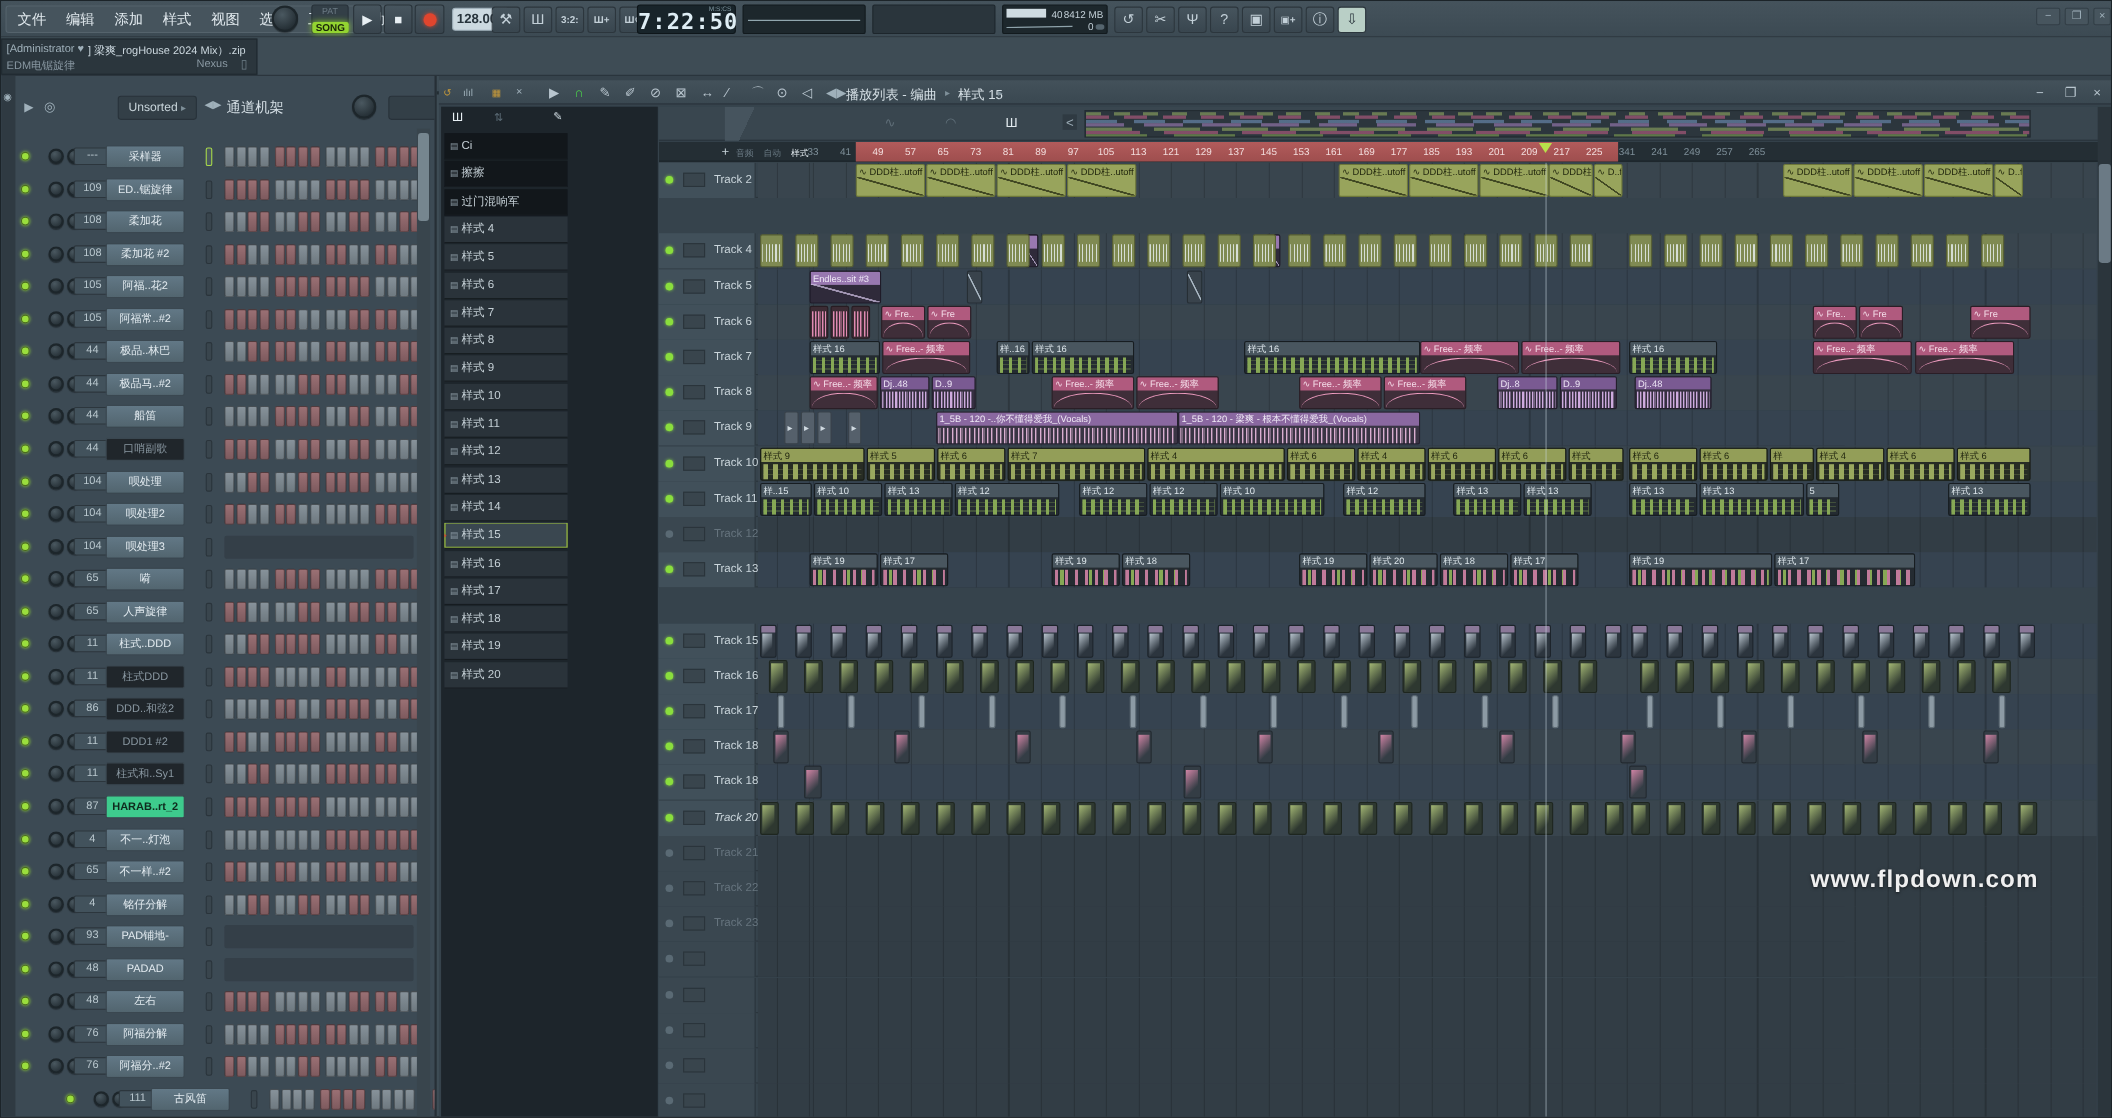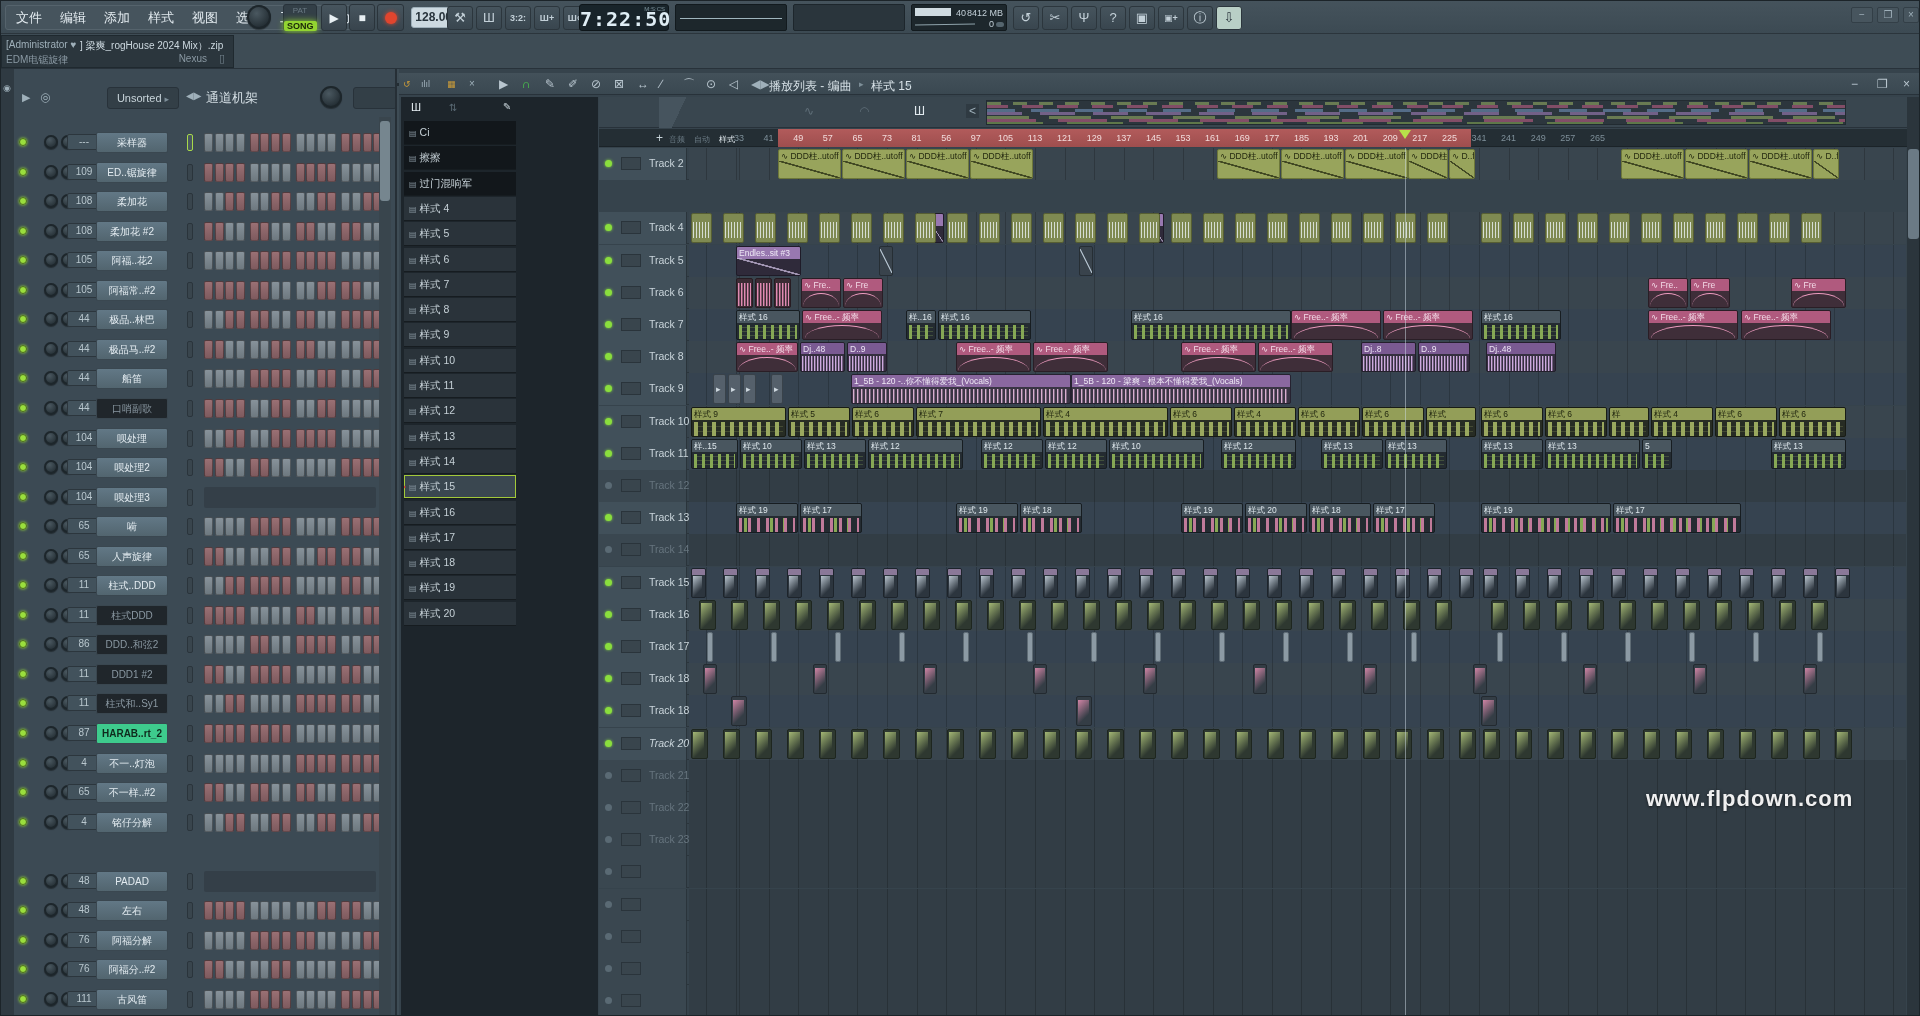--- a/index.html
+++ b/index.html
@@ -842,20 +842,29 @@
           <span class="step r" style="left: 267.6px;"></span>
           <span class="step g" style="left: 281.6px;"></span>
           <span class="step g" style="left: 292.2px;"></span>
           <span class="step r" style="left: 302.8px;"></span>
           <span class="step r" style="left: 313.4px;"></span>
           <span class="step g" style="left: 327.4px;"></span>
           <span class="step g" style="left: 338px;"></span>
           <span class="step r" style="left: 348.6px;"></span>
           <span class="step r" style="left: 359.2px;"></span>
         </div>
+        <div class="ch-row" style="top: 721.2px;">
+          <span class="ch-led"></span>
+          <span class="ch-knob knob" style="left: 30px;"></span>
+          <span class="ch-knob knob" style="left: 47px;"></span>
+          <span class="ch-num">93</span>
+          <span class="ch-name">PAD铺地-</span>
+          <span class="ch-pill"></span>
+          <span style="position: absolute; left: 190px; top: 3px; width: 172px; height: 21px; background: rgb(52, 63, 72); border-radius: 2px;"></span>
+        </div>
         <div class="ch-row" style="top: 750.75px;">
           <span class="ch-led"></span>
           <span class="ch-knob knob" style="left: 30px;"></span>
           <span class="ch-knob knob" style="left: 47px;"></span>
           <span class="ch-num">48</span>
           <span class="ch-name">PADAD</span>
           <span class="ch-pill"></span>
           <span style="position: absolute; left: 190px; top: 3px; width: 172px; height: 21px; background: rgb(52, 63, 72); border-radius: 2px;"></span>
         </div>
         <div class="ch-row" style="top: 780.3px;">
@@ -923,21 +932,21 @@
           <span class="step r" style="left: 267.6px;"></span>
           <span class="step g" style="left: 281.6px;"></span>
           <span class="step g" style="left: 292.2px;"></span>
           <span class="step g" style="left: 302.8px;"></span>
           <span class="step g" style="left: 313.4px;"></span>
           <span class="step r" style="left: 327.4px;"></span>
           <span class="step r" style="left: 338px;"></span>
           <span class="step g" style="left: 348.6px;"></span>
           <span class="step g" style="left: 359.2px;"></span>
         </div>
-        <div class="ch-row" style="top: 868.95px;">
+        <div class="ch-row" style="top: 868.95px; margin-left: 41px;">
           <span class="ch-led"></span>
           <span class="ch-knob knob" style="left: 30px;"></span>
           <span class="ch-knob knob" style="left: 47px;"></span>
           <span class="ch-num">111</span>
           <span class="ch-name">古风笛</span>
           <span class="ch-pill"></span>
           <span class="step g" style="left: 190px;"></span>
           <span class="step g" style="left: 200.6px;"></span>
           <span class="step g" style="left: 211.2px;"></span>
           <span class="step g" style="left: 221.8px;"></span>
@@ -1046,21 +1055,21 @@
         <div id="tl-canvas">
           <div id="tl-red" style="left: 89px; width: 693px;"></div>
           <div id="tl-nums">
               <span class="tl-num" style="left: 50px;">33</span>
               <span class="tl-num" style="left: 79.6px;">41</span>
               <span class="tl-num onred" style="left: 109.2px;">49</span>
               <span class="tl-num onred" style="left: 138.8px;">57</span>
               <span class="tl-num onred" style="left: 168.4px;">65</span>
               <span class="tl-num onred" style="left: 198px;">73</span>
               <span class="tl-num onred" style="left: 227.6px;">81</span>
-              <span class="tl-num onred" style="left: 257.2px;">56</span>
+              <span class="tl-num onred" style="left: 257.2px;">89</span>
               <span class="tl-num onred" style="left: 286.8px;">97</span>
               <span class="tl-num onred" style="left: 316.4px;">105</span>
               <span class="tl-num onred" style="left: 346px;">113</span>
               <span class="tl-num onred" style="left: 375.6px;">121</span>
               <span class="tl-num onred" style="left: 405.2px;">129</span>
               <span class="tl-num onred" style="left: 434.8px;">137</span>
               <span class="tl-num onred" style="left: 464.4px;">145</span>
               <span class="tl-num onred" style="left: 494px;">153</span>
               <span class="tl-num onred" style="left: 523.6px;">161</span>
               <span class="tl-num onred" style="left: 553.2px;">169</span>
@@ -1593,28 +1602,20 @@
               </div>
               <div class="clip darkpat2" style="left: 792px; width: 130px;">
                 <span class="hd">样式 19</span>
                 <span class="nt"></span>
               </div>
               <div class="clip darkpat2" style="left: 924px; width: 128px;">
                 <span class="hd">样式 17</span>
                 <span class="nt"></span>
               </div>
             </div>
-          </div>
-          <div class="trk dim" style="top: 386.4px;">
-            <div class="trk-head">
-              <span class="trk-led"></span>
-              <span class="trk-box"></span>
-              <span class="trk-name">Track 14</span>
-            </div>
-            <div class="trk-canvas"></div>
           </div>
           <div class="trk alt" style="top: 418.6px;">
             <div class="trk-head">
               <span class="trk-led"></span>
               <span class="trk-box"></span>
               <span class="trk-name">Track 15</span>
             </div>
             <div class="trk-canvas">
               <div class="clip perc" style="left: 2px; width: 15px;">
                 <span class="hd"></span>

